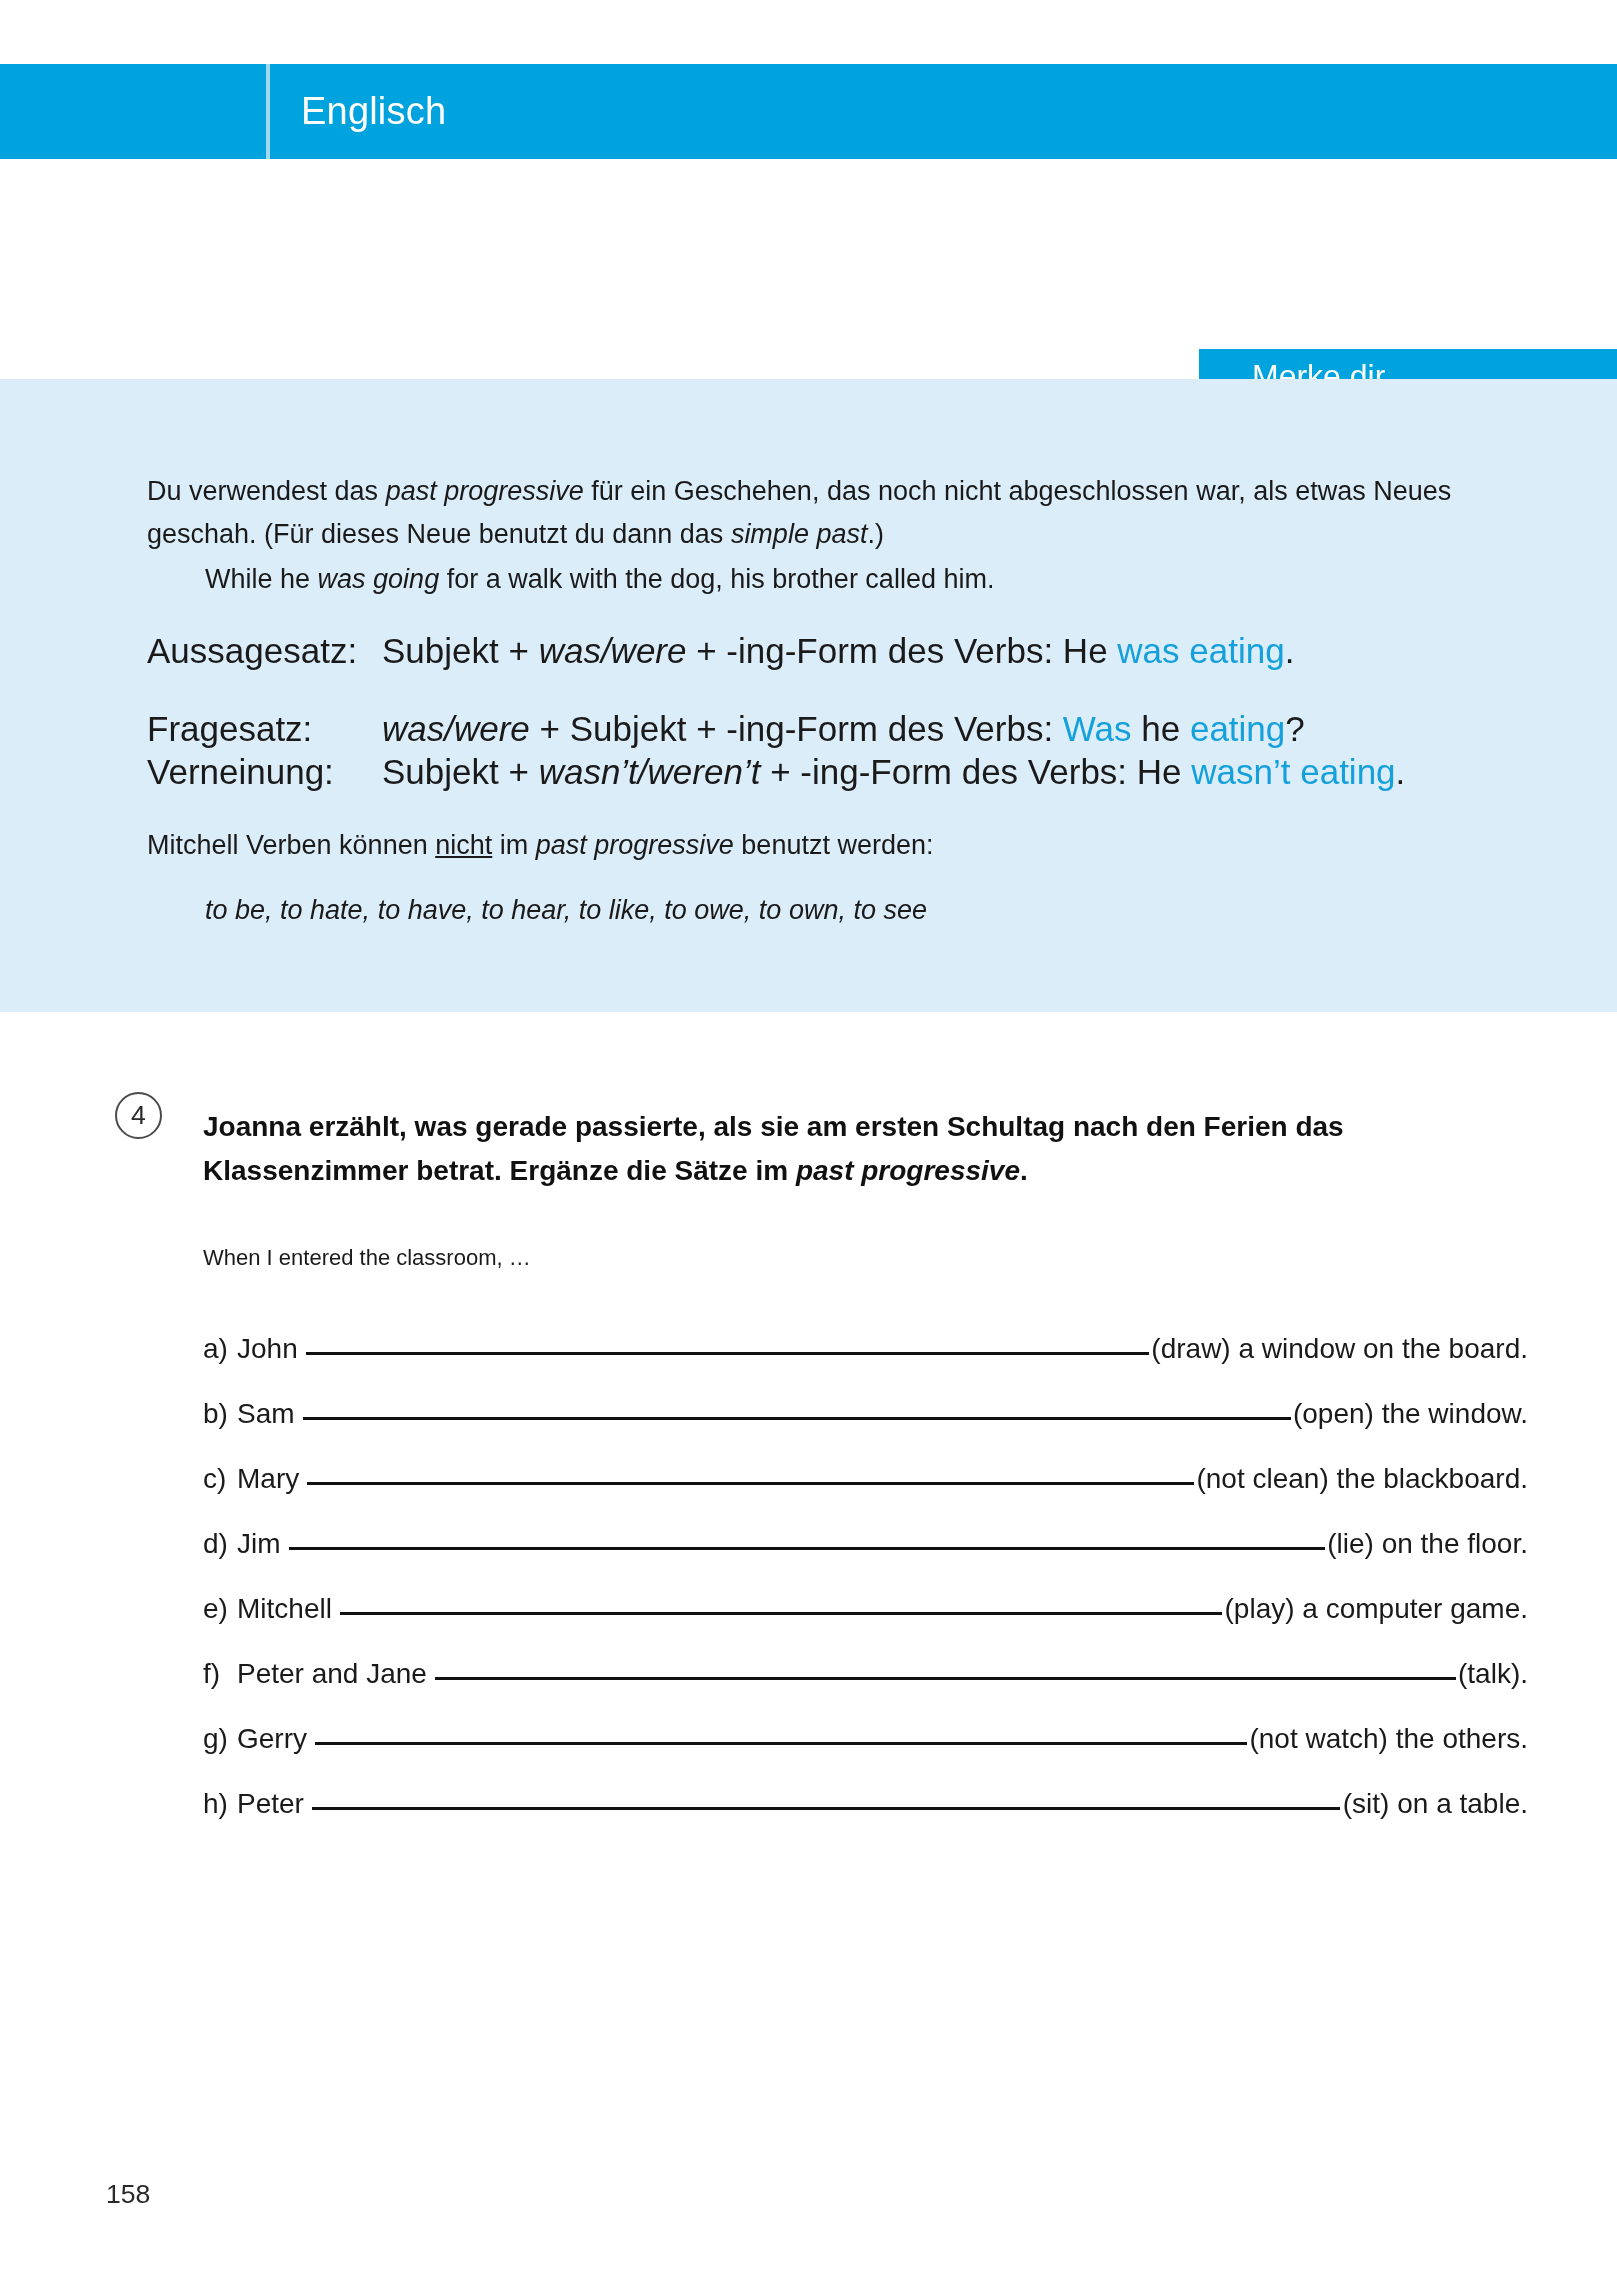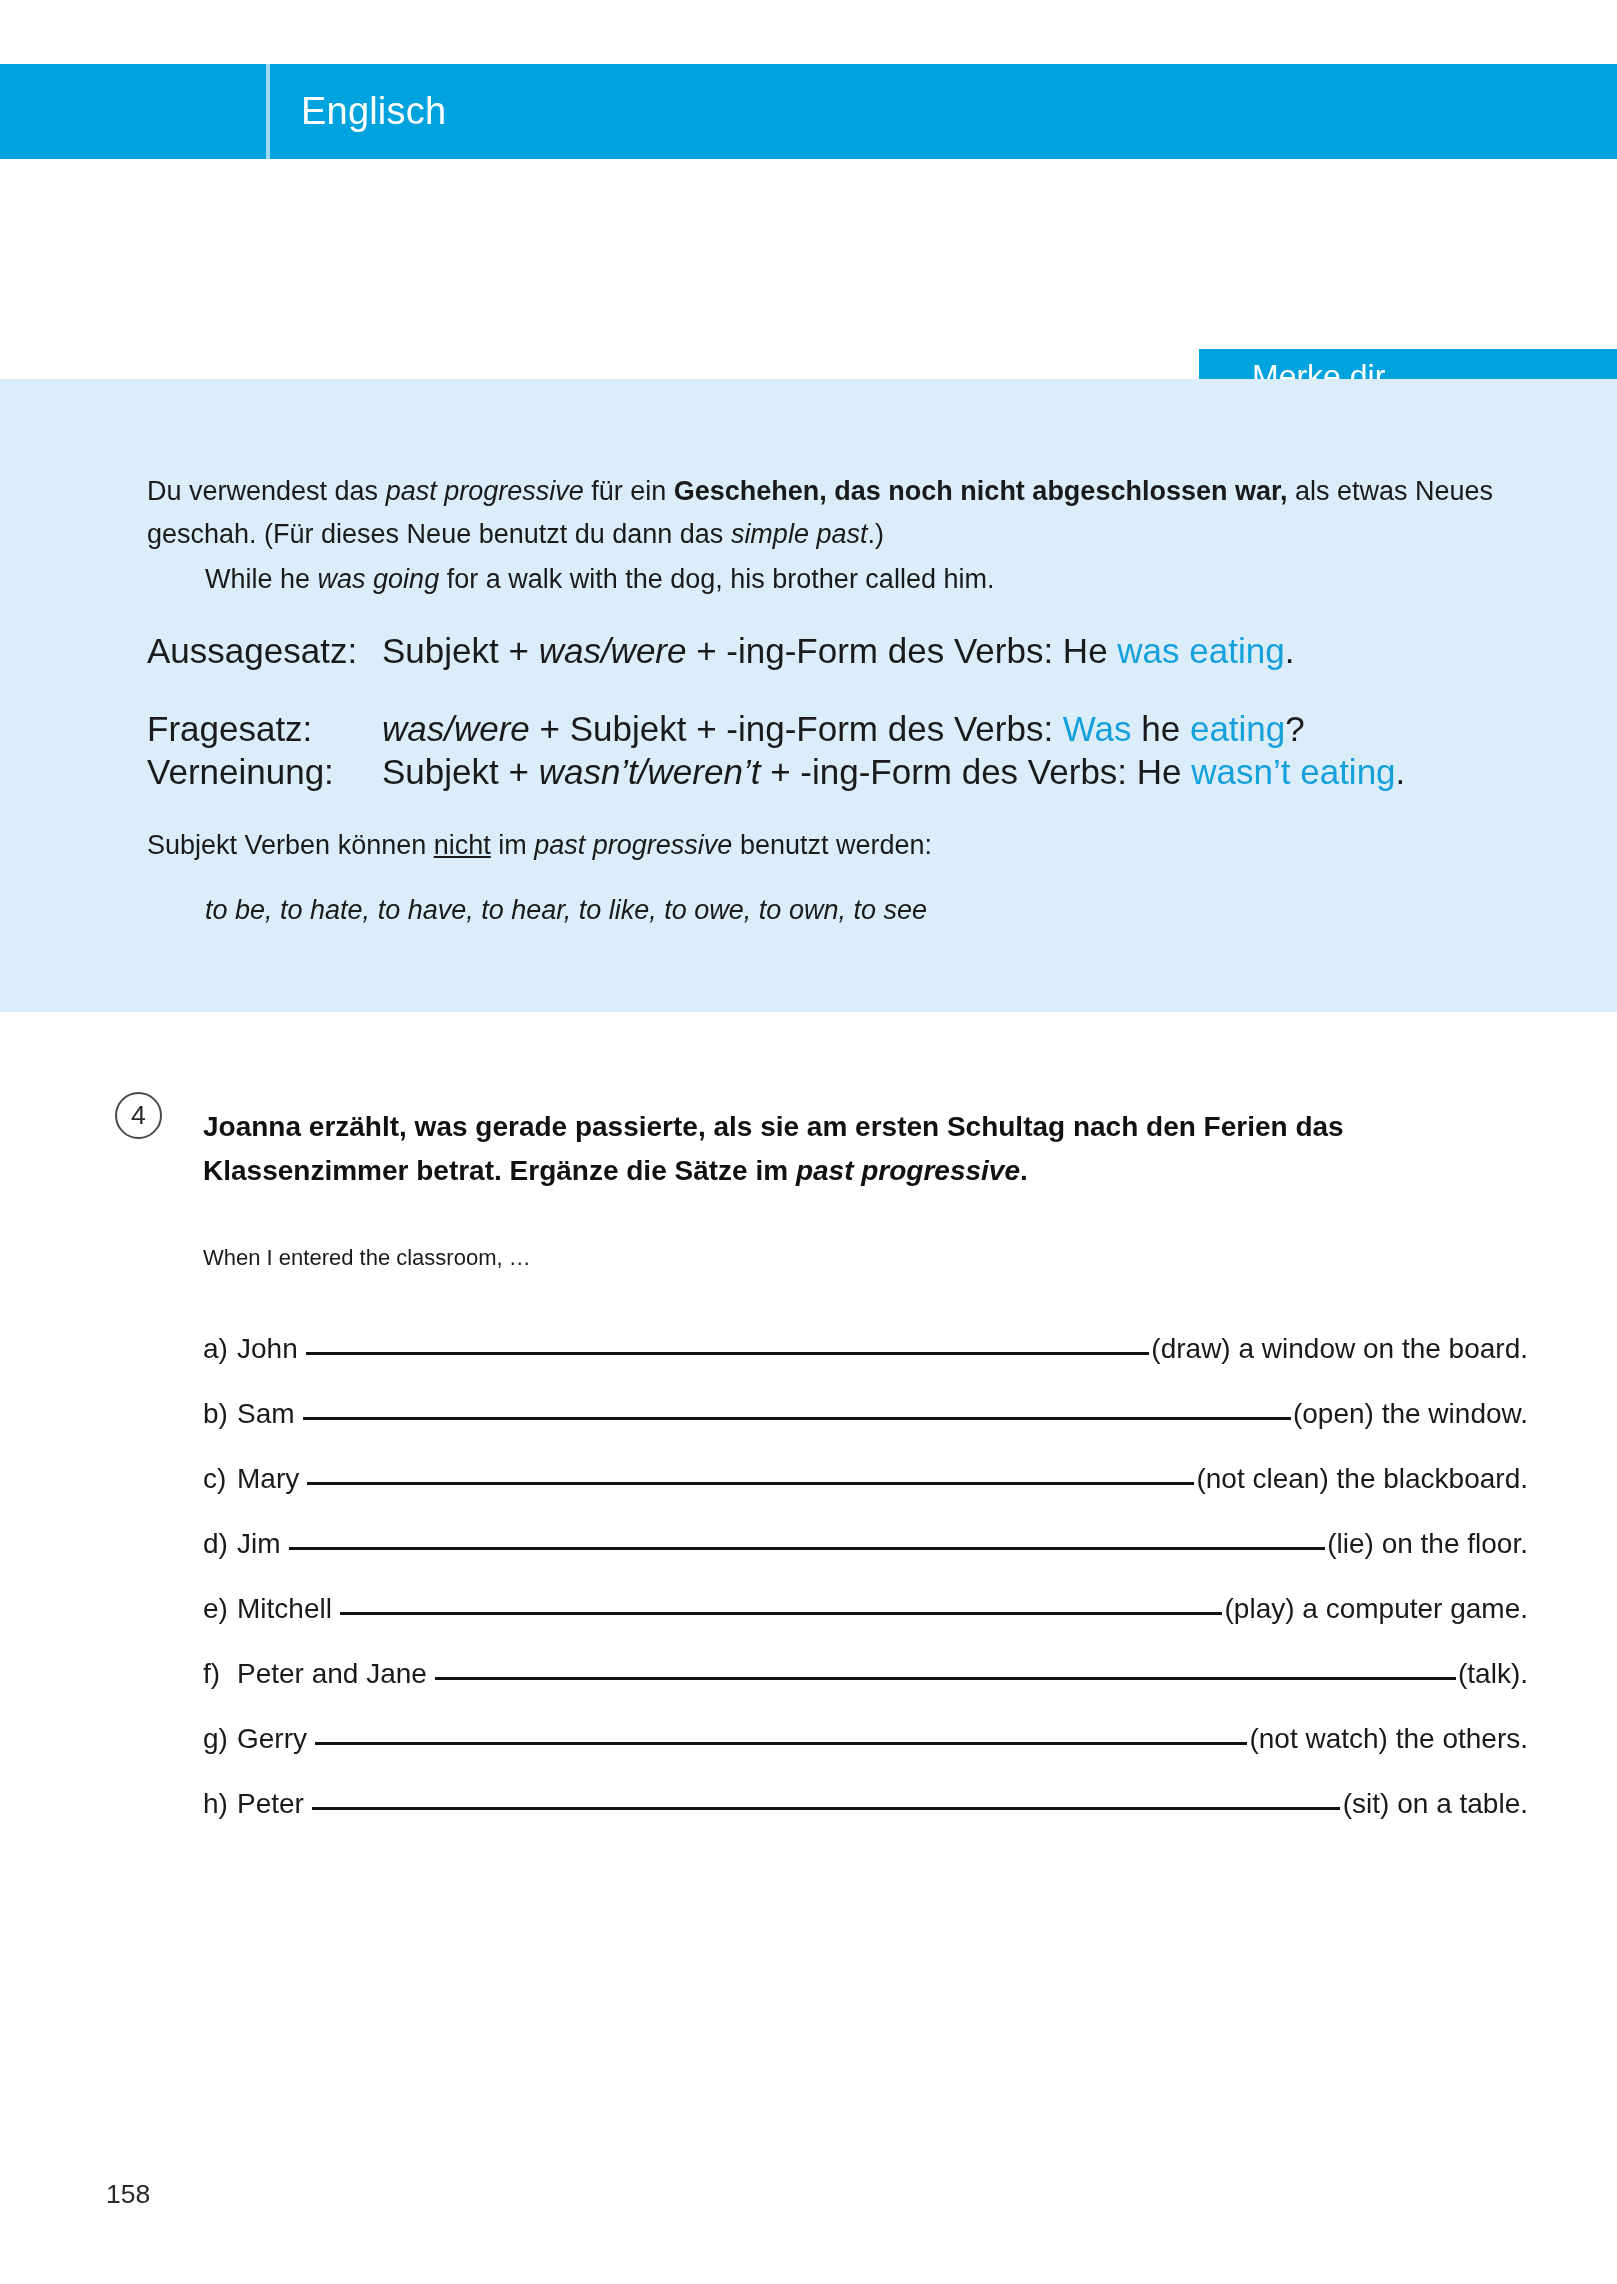--- a/index.html
+++ b/index.html
@@ -75,21 +75,21 @@
   }
 
   .ib-text {
     position: absolute;
     font-size: 27px;
     color: #1A1A1A;
     line-height: 43px;
     white-space: nowrap;
   }
   .ib-text .it { font-style: italic; }
-  .ib-text .bd { font-weight: bold; margin-top: 45px; }
+  .ib-text .bd { font-weight: normal; margin-top: 45px; }
   .ib-text .ul { text-decoration: underline; }
 
   #intro-para {
     left: 147px; top: 91px;
     white-space: normal;
     width: 1370px;
   }
   #example-line  { left: 205px; top: 179px; }
 
   .rule-row {
@@ -203,21 +203,21 @@
     </div>
 
     <div class="rule-row" id="rule-1">
       <span class="rule-label">Fragesatz:</span><span class="rule-body"><span class="it">was/were</span><span> + Subjekt + -ing-Form des Verbs: </span><span class="hl">Was</span><span> he </span><span class="hl">eating</span><span>?</span></span>
     </div>
 
     <div class="rule-row" id="rule-2">
       <span class="rule-label">Verneinung:</span><span class="rule-body"><span>Subjekt + </span><span class="it">wasn’t/weren’t</span><span> + -ing-Form des Verbs: He </span><span class="hl">wasn’t eating</span><span>.</span></span>
     </div>
 
-    <div class="ib-text" id="notice-line"><span>Subjekt Verben können </span><span class="ul">nicht</span><span> im </span><span class="it">past progressive</span><span> benutzt werden:</span></div>
+    <div class="ib-text" id="notice-line"><span>Mitchell Verben können </span><span class="ul">nicht</span><span> im </span><span class="it">past progressive</span><span> benutzt werden:</span></div>
 
     <div class="ib-text" id="verbs-line">to be, to hate, to have, to hear,  to like, to owe, to own, to see</div>
   </div>
 
   <div id="ex-number">4</div>
 
   <div id="ex-prompt"><span>Joanna erzählt, was gerade passierte, als sie am ersten Schultag nach den Ferien das Klassenzimmer betrat. Ergänze die Sätze im </span><span class="it">past progressive</span><span>.</span></div>
 
   <div id="ex-stem">When I entered the classroom, …</div>
 

